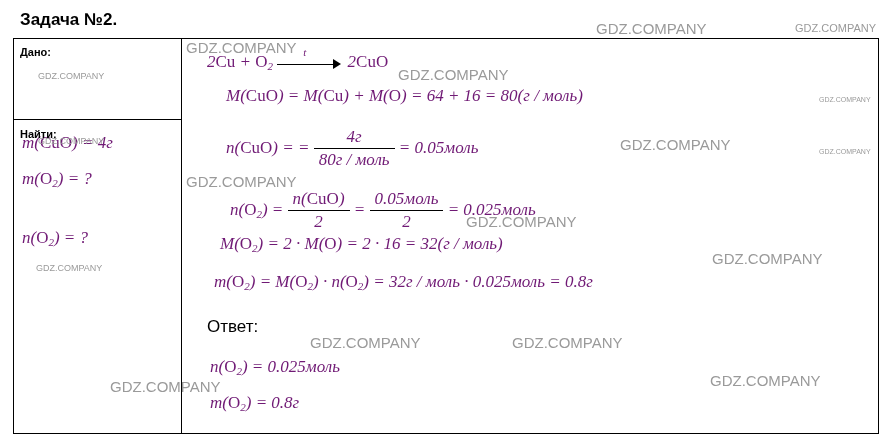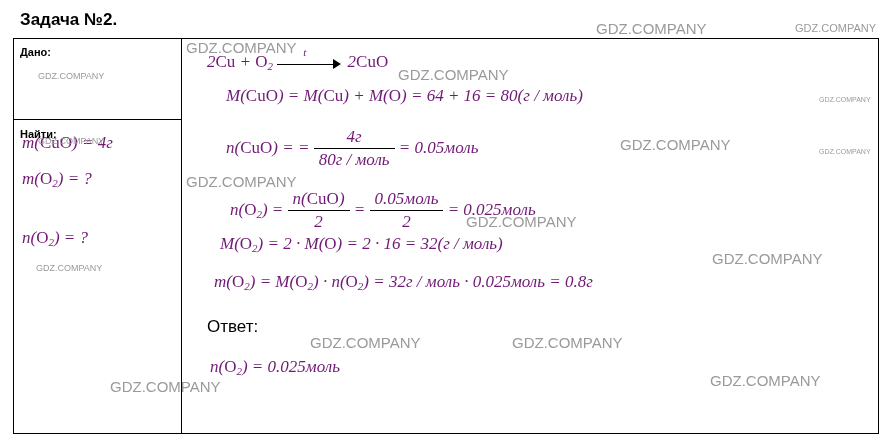--- a/index.html
+++ b/index.html
@@ -197,20 +197,23 @@
   </div>
 
   <div class="math" style="left:214px; top:272px;">
     m(<span class="up">O</span><span class="sub">2</span>) = M(<span class="up">O</span><span class="sub">2</span>) · n(<span class="up">O</span><span class="sub">2</span>) = 32г / моль · 0.025моль = 0.8г
   </div>
 
   <div class="answer-head" style="left:207px; top:317px;">Ответ:</div>
 
   <div class="math" style="left:210px; top:357px;">
     n(<span class="up">O</span><span class="sub">2</span>) = 0.025моль
+  </div>
+  <div class="math" style="left:210px; top:393px;">
+    m(<span class="up">O</span><span class="sub">2</span>) = 0.8г
   </div>
 
   <div id="wm-layer">
       <div class="wm" style="left: 596px; top: 20px; font-size: 15px;">GDZ.COMPANY</div>
       <div class="wm" style="left: 795px; top: 22px; font-size: 11px;">GDZ.COMPANY</div>
       <div class="wm" style="left: 186px; top: 39px; font-size: 15px;">GDZ.COMPANY</div>
       <div class="wm" style="left: 398px; top: 66px; font-size: 15px;">GDZ.COMPANY</div>
       <div class="wm" style="left: 38px; top: 71px; font-size: 9px;">GDZ.COMPANY</div>
       <div class="wm" style="left: 819px; top: 96px; font-size: 7px;">GDZ.COMPANY</div>
       <div class="wm" style="left: 38px; top: 136px; font-size: 9px;">GDZ.COMPANY</div>

